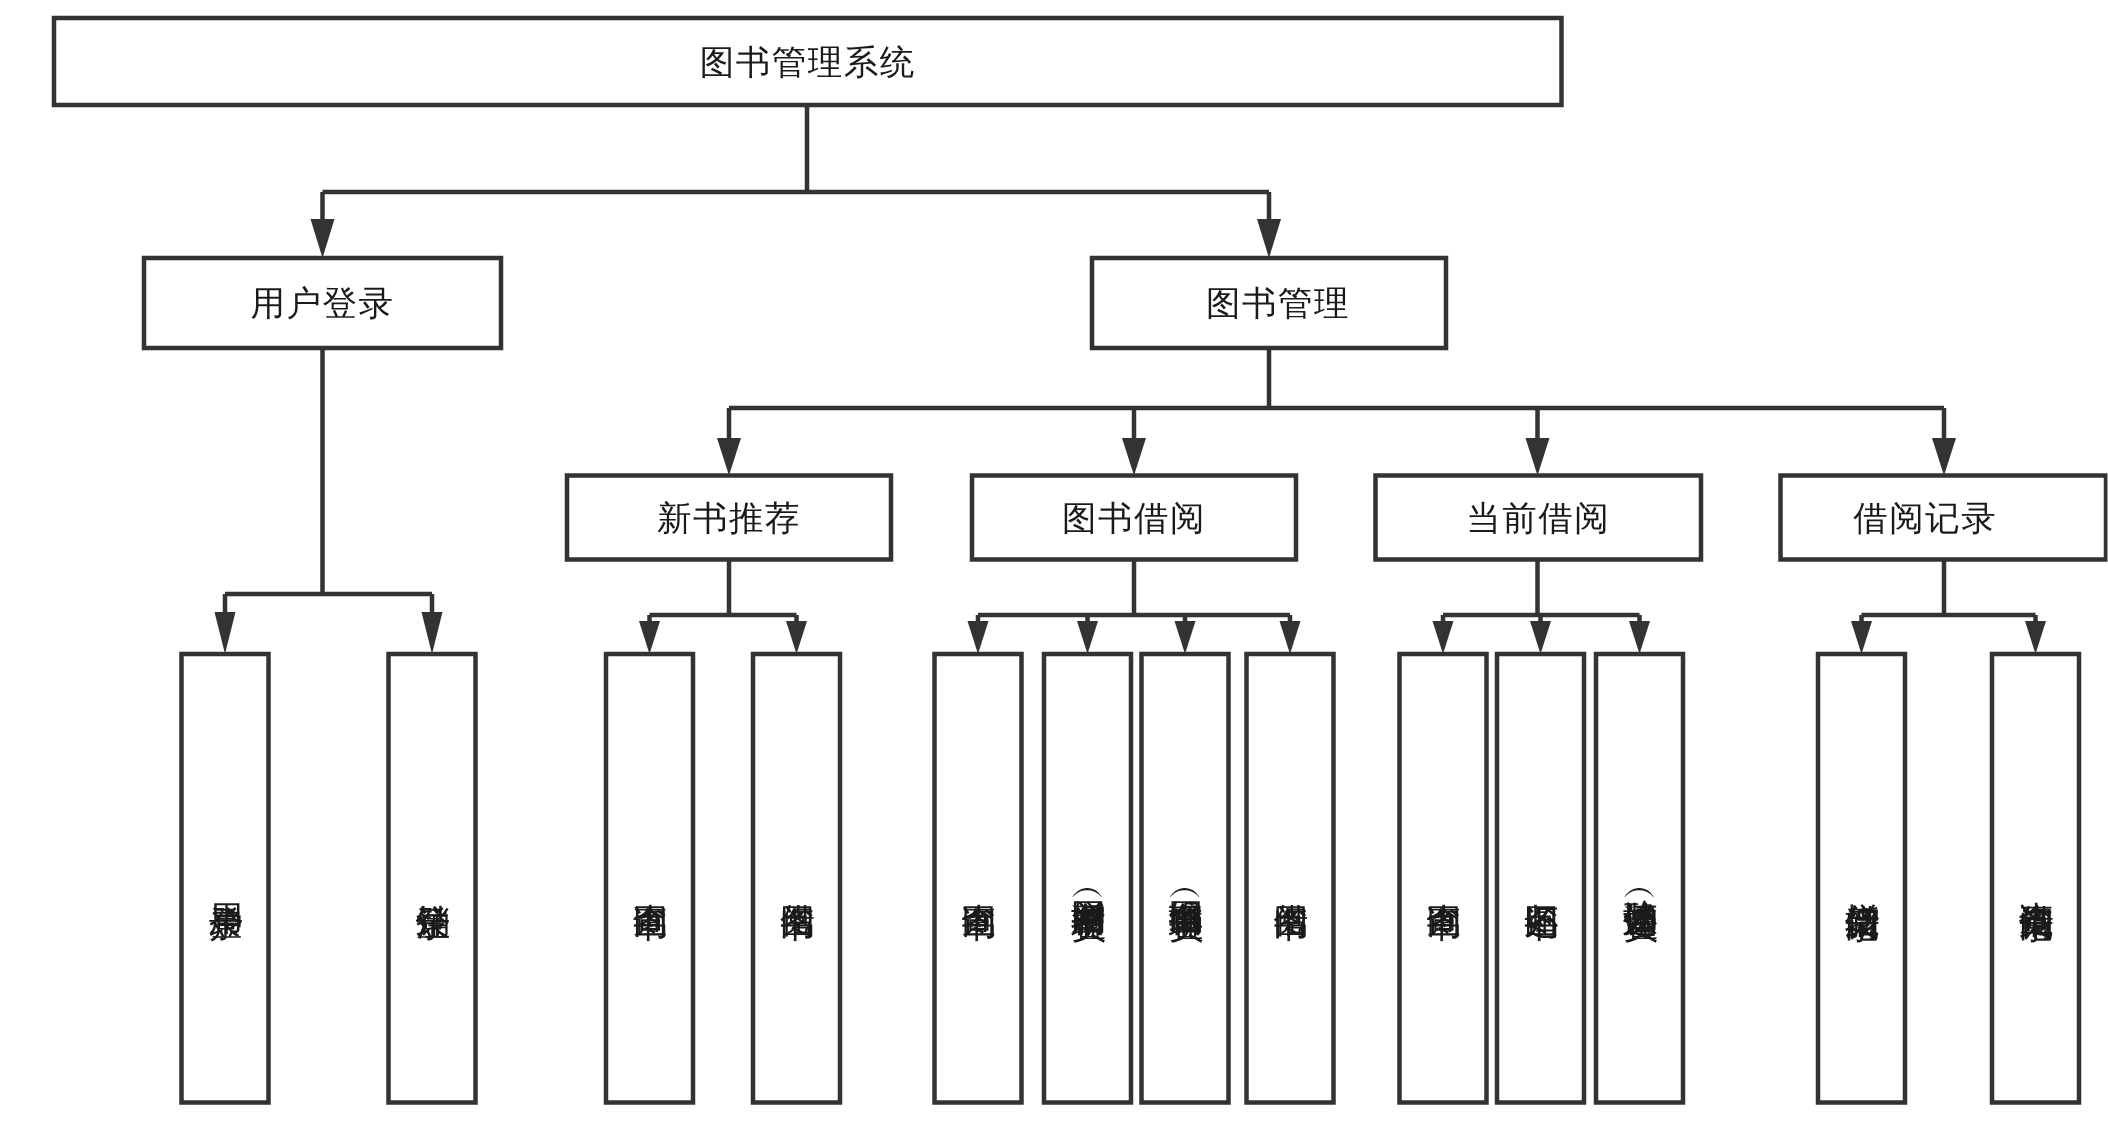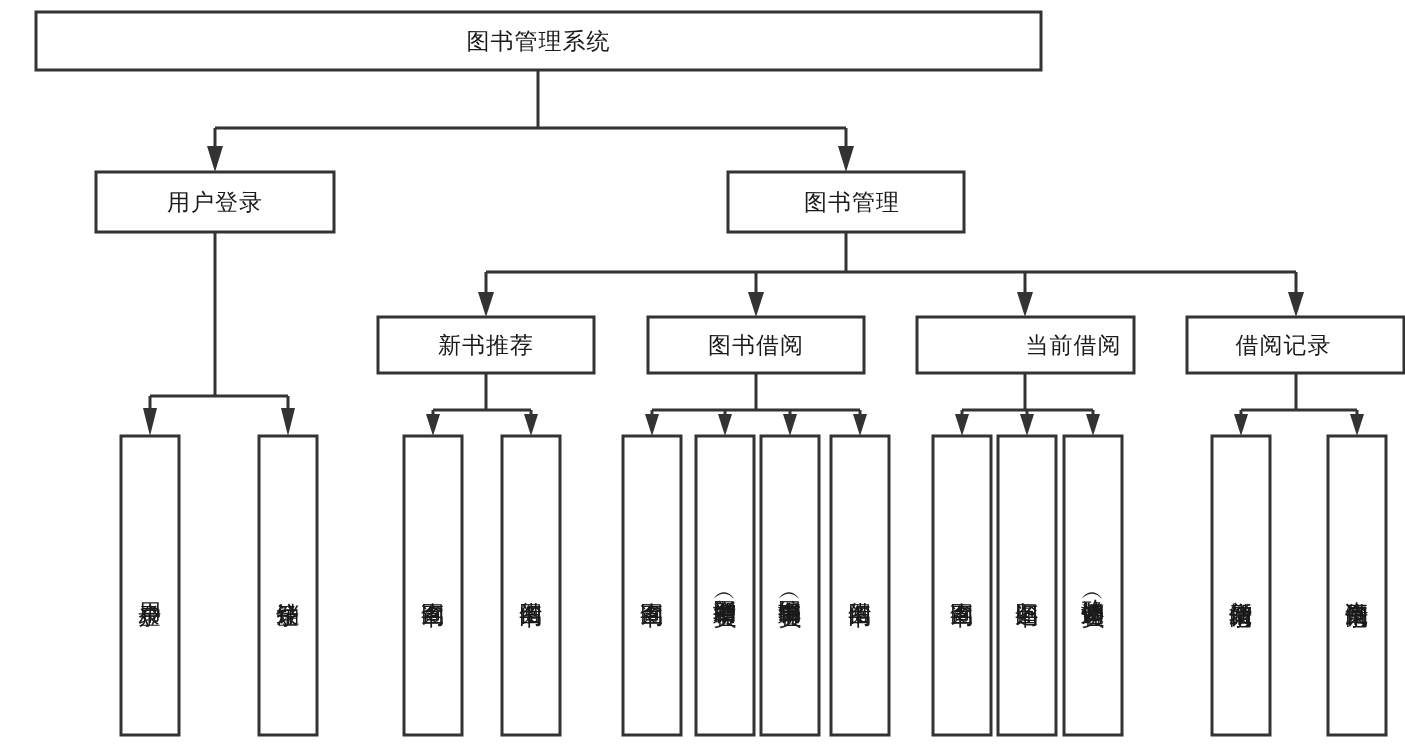--- a/index.html
+++ b/index.html
@@ -185,21 +185,21 @@
     <rect class="node-rect" x="1312" y="436" width="58" height="299"></rect>
   </svg>
 
   <div class="htext-wrap" style="left:20px; top:12px; width:1005px; height:58px;">图书管理系统</div>
 
   <div class="htext-wrap" style="left:80px; top:172px; width:238px; height:60px;">用户登录</div>
   <div class="htext-wrap" style="left:712px; top:172px; width:248px; height:60px;">图书管理</div>
 
   <div class="htext-wrap" style="left:362px; top:317px; width:216px; height:56px;">新书推荐</div>
   <div class="htext-wrap" style="left:632px; top:317px; width:216px; height:56px;">图书借阅</div>
-  <div class="htext-wrap" style="left:901px; top:317px; width:217px; height:56px;padding-left:48px;">当前借阅</div>
+  <div class="htext-wrap" style="left:901px; top:317px; width:217px; height:56px;">当前借阅</div>
   <div class="htext-wrap" style="left:1171px; top:317px; width:193px; height:56px;">借阅记录</div>
 
   <div class="vtext-wrap" style="left: 105px; top: 436px; width: 58px; height: 299px; align-items: center; padding-top: 0px;">
     <span class="vtext" style="font-size: 23px;">用户登录</span>
   </div>
   <div class="vtext-wrap" style="left: 243px; top: 436px; width: 58px; height: 299px; align-items: center; padding-top: 0px;">
     <span class="vtext" style="font-size: 23px;">注销登录</span>
   </div>
   <div class="vtext-wrap" style="left: 388px; top: 436px; width: 58px; height: 299px; align-items: center; padding-top: 0px;">
     <span class="vtext" style="font-size: 23px;">查询图书</span>

